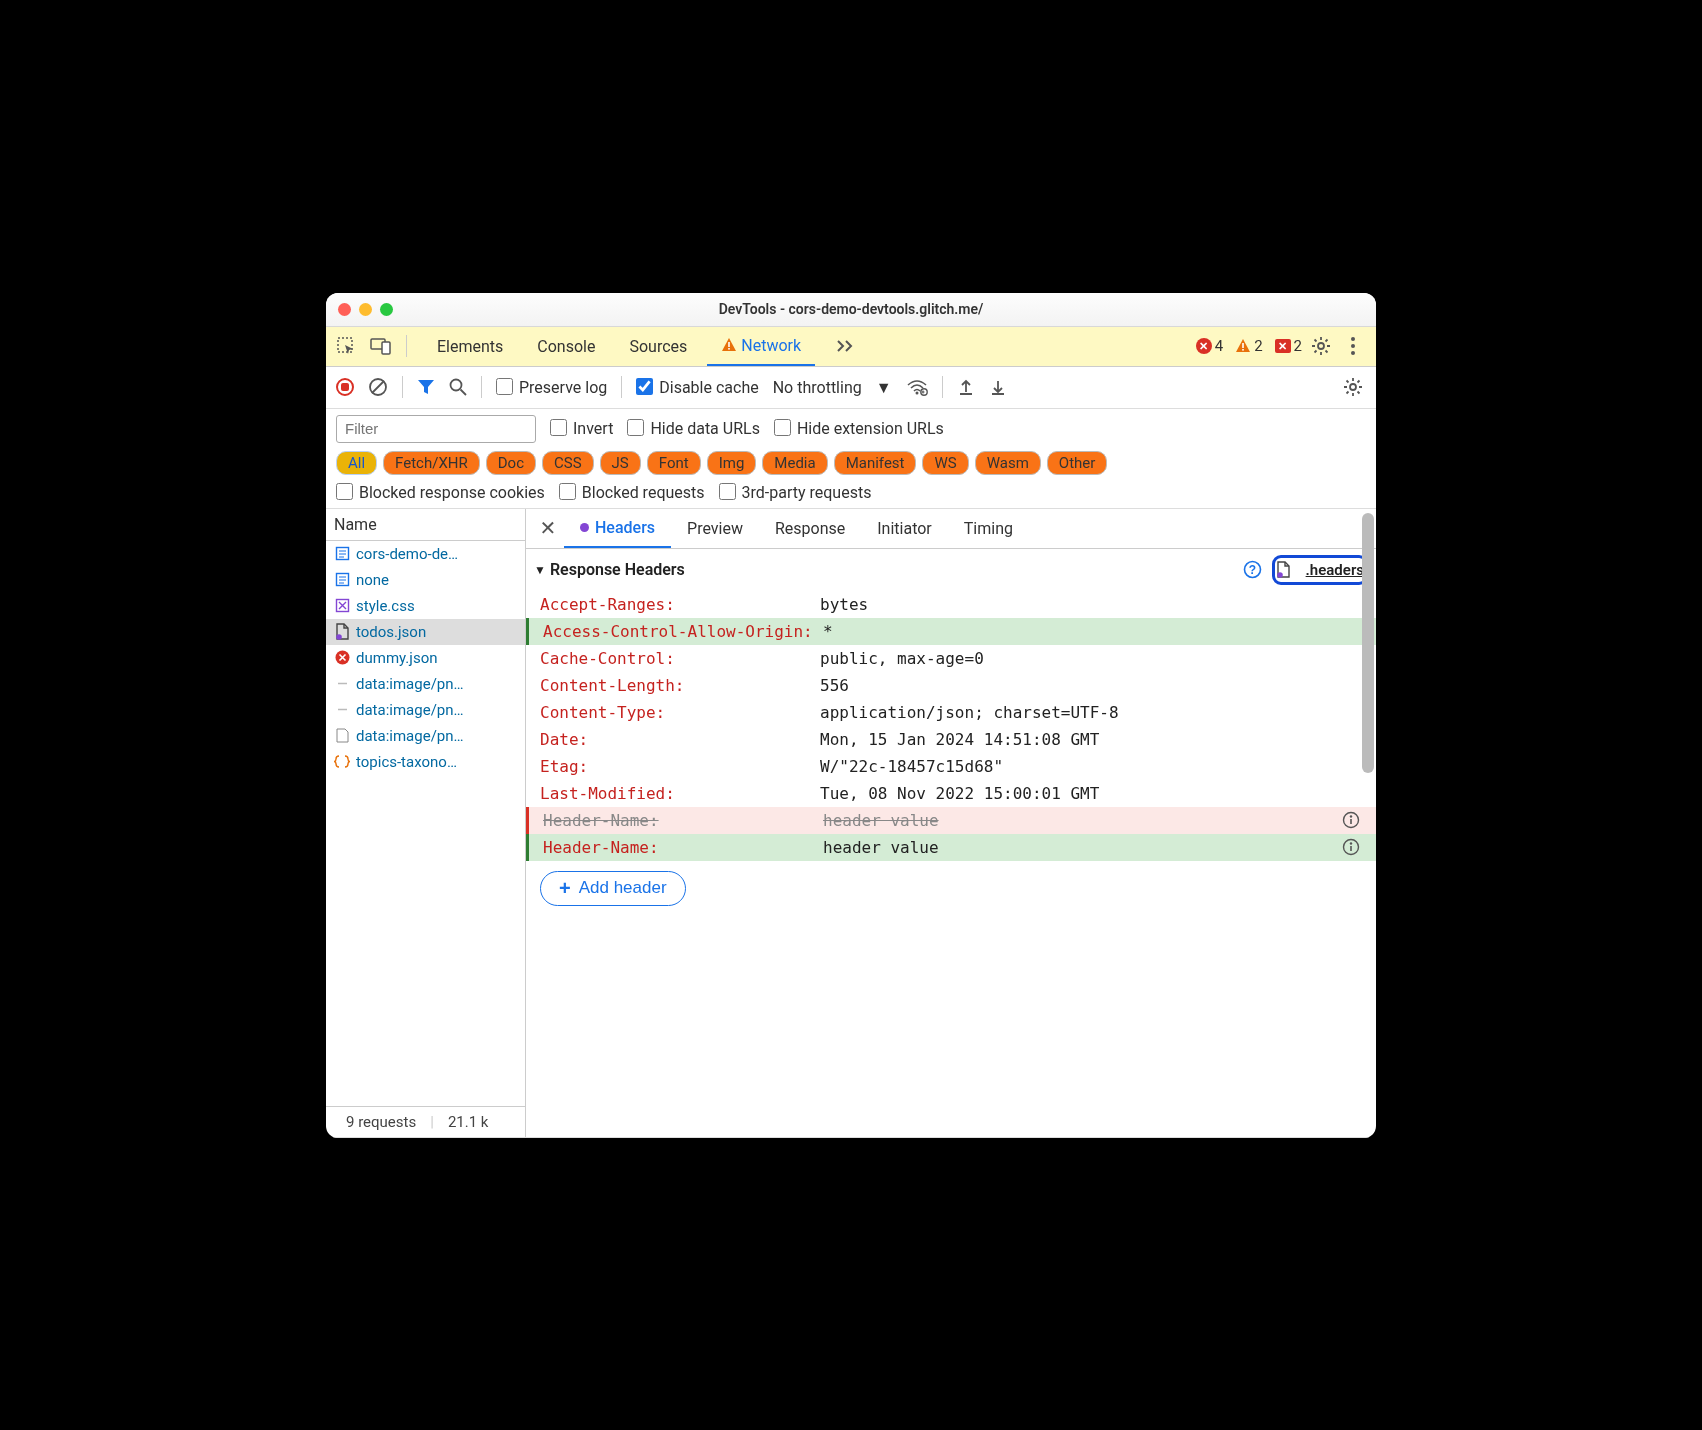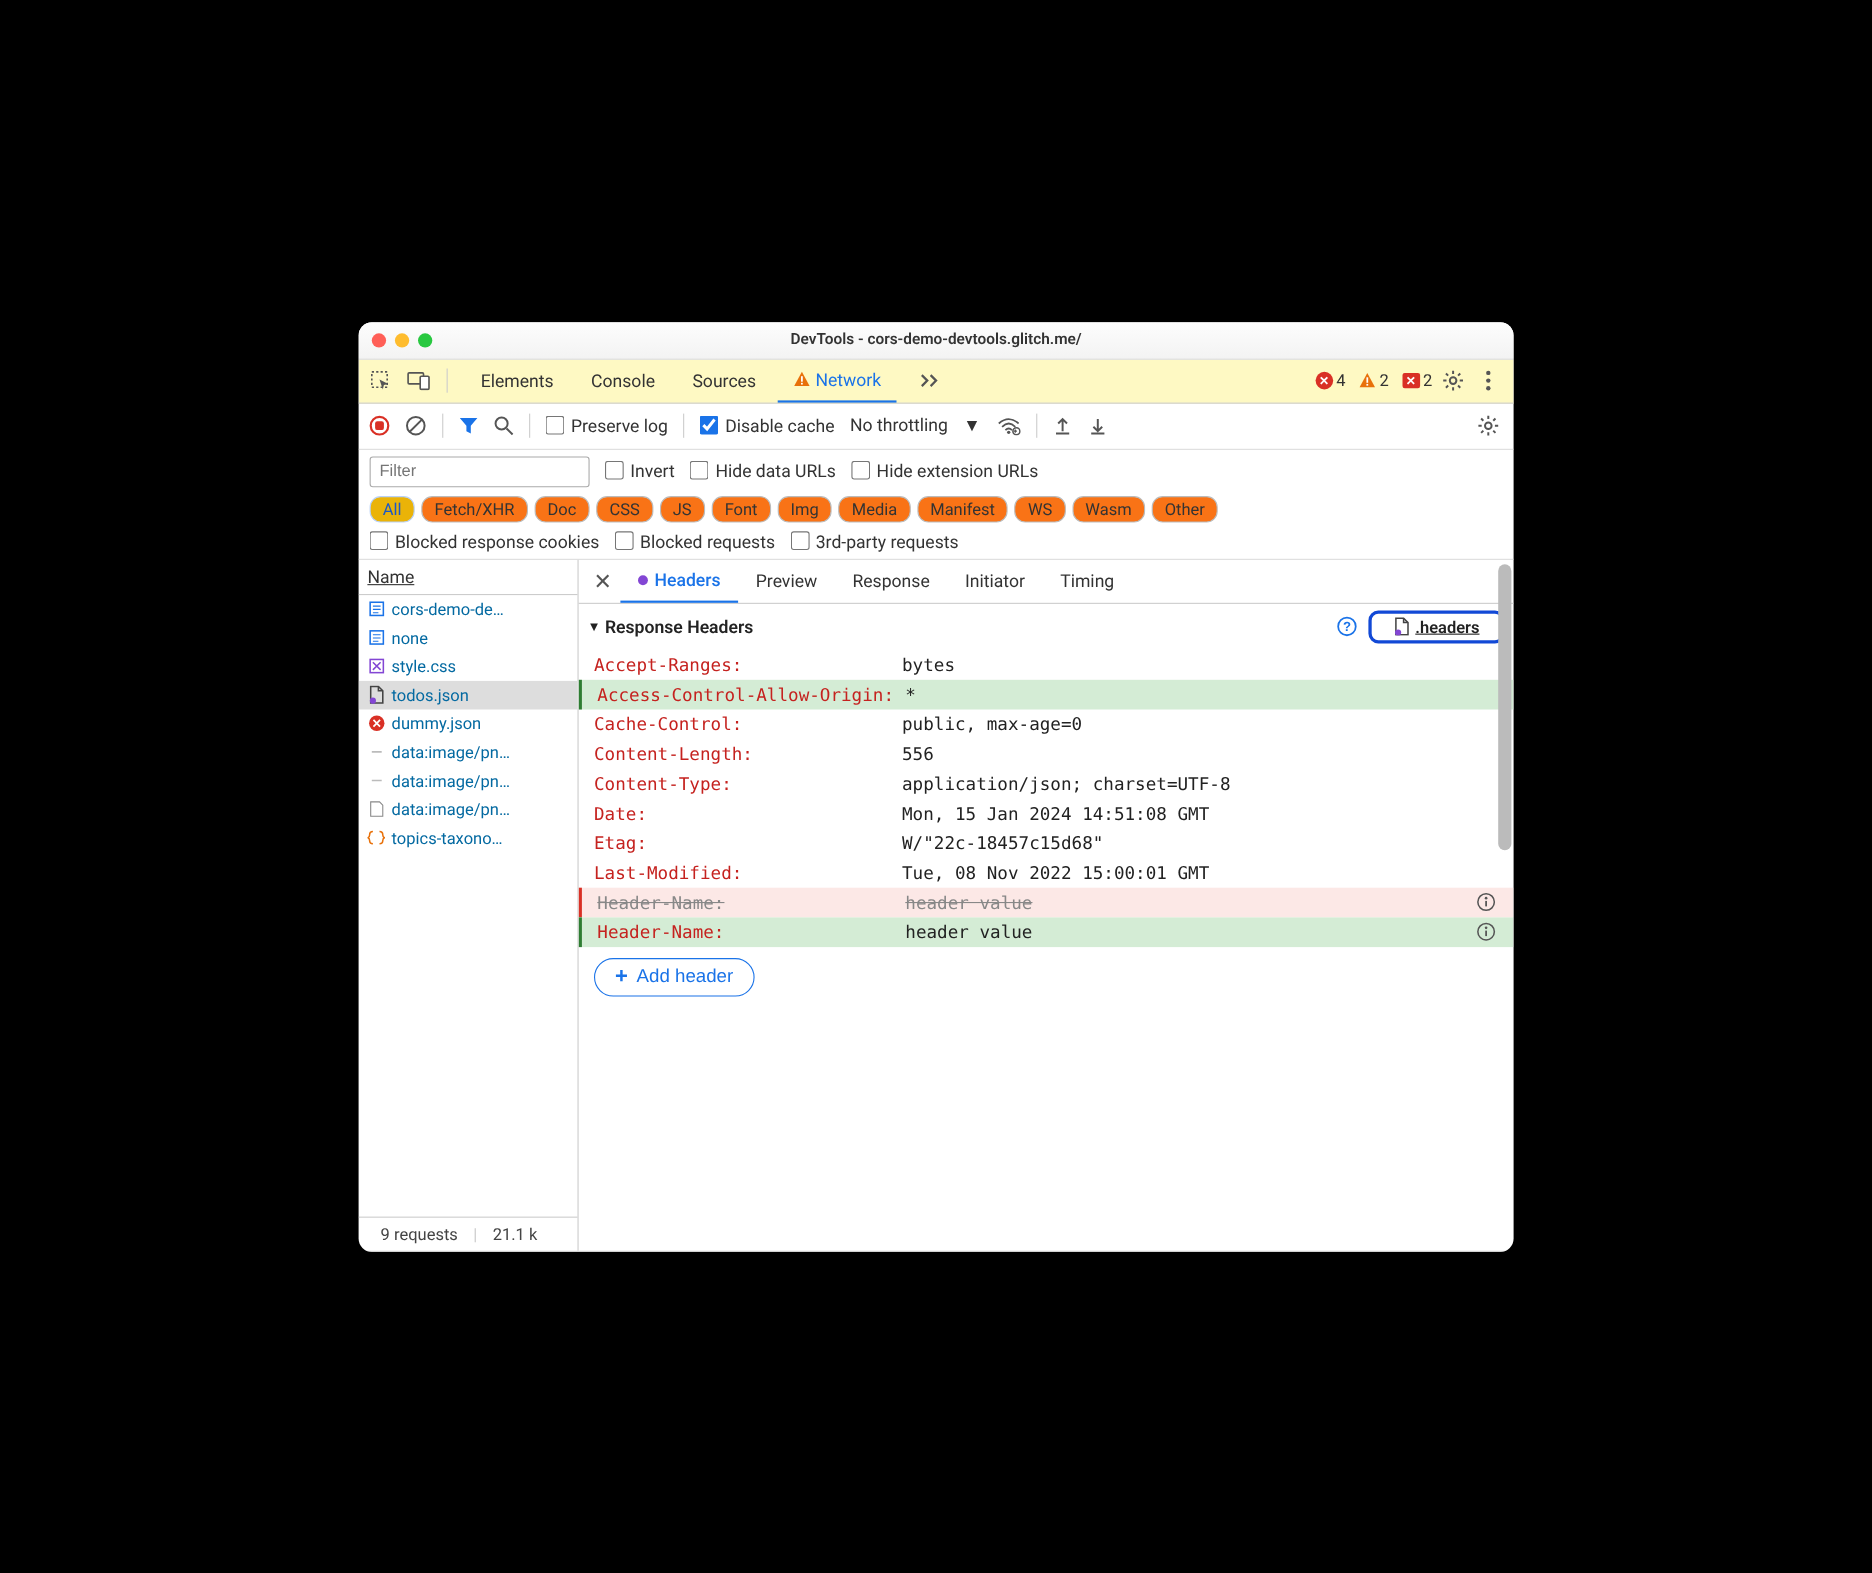--- a/index.html
+++ b/index.html
@@ -106,39 +106,39 @@
   min-height:0;
   position: relative;
 }
 .left-pane {
   width: 200px;
   border-right: 1px solid #ccc;
   display:flex;
   flex-direction:column;
   min-height:0;
 }
-.left-header { padding: 6px 8px; font-size:16px; color:#333; border-bottom: 1px solid #ccc; text-decoration: underline; }
+.left-header { padding: 6px 8px; font-size:16px; color:#333; border-bottom: 1px solid #ccc; }
 .req-list { flex:1; overflow:auto; }
 .req-row { display:flex; align-items:center; gap:6px; padding:4px 8px; font-size:15px; color:#0369a1; cursor:pointer; white-space:nowrap; overflow:hidden; text-overflow:ellipsis;}
 .req-row.selected { background:#ddd; }
 .req-row .ricon { width:16px; height:16px; flex-shrink:0; display:inline-flex; align-items:center; justify-content:center;}
 .footer-status { padding: 6px 20px; font-size:15px; color:#444; border-top:1px solid #ccc; display:flex; gap:14px;}
 
 .right-pane { flex:1; display:flex; flex-direction:column; min-height:0;}
 .detail-tabs { display:flex; align-items:center; border-bottom:1px solid #ccc; height:40px; padding: 0 6px; gap: 0;}
 .detail-tabs .dtab { padding: 0 16px; height:100%; display:flex; align-items:center; font-size:16px; color:#333; cursor:pointer;}
 .detail-tabs .dtab.active { color:#1a73e8; border-bottom:2px solid #1a73e8; font-weight:500;}
 .close-x { width:32px; font-size:20px; color:#555; cursor:pointer; display:flex; align-items:center; justify-content:center;}
 .dot-purple { width:9px; height:9px; background:#8346d4; border-radius:50%; margin-right:6px; display:inline-block;}
 .detail-body { flex:1; overflow:auto; position:relative;}
 .section-head { display:flex; align-items:center; padding: 6px 8px; font-size:16px; font-weight:600; color:#222;}
 .section-head .tri { margin-right:4px; font-size:12px;}
 .section-head .links { margin-left:auto; display:flex; align-items:center; gap:10px; font-size:15px;}
 .help-circle { color:#1a73e8; font-size:18px;}
-.headers-link { border:3px solid #1249d6; border-radius:9px; padding:3px 20px; display:flex; align-items:center; gap:5px; color:#222; text-decoration: underline;}
+.headers-link { border:3px solid #1249d6; border-radius:9px; padding:3px 1px; display:flex; align-items:center; gap:15px; color:#222; text-decoration: underline;}
 
 .hdrs { font-family: ui-monospace, Menlo, Monaco, monospace; font-size:16px;}
 .hrow { display:flex; padding: 4px 14px; align-items:flex-start;}
 .hrow .hname { color:#c5221f; width: 280px; flex-shrink:0; word-break:break-all;}
 .hrow .hval { color:#222; flex:1;}
 .hrow.green { background:#d4ecd5; border-left:3px solid #2e7d32;}
 .hrow.red { background:#fce8e6; border-left:3px solid #d93025;}
 .hrow.red .hname, .hrow.red .hval { text-decoration: line-through; color:#888;}
 .hrow.green2 { background:#d4ecd5; border-left:3px solid #2e7d32;}
 .hrow .info-i { margin-left:auto; color:#555; width:20px; text-align:center;}

